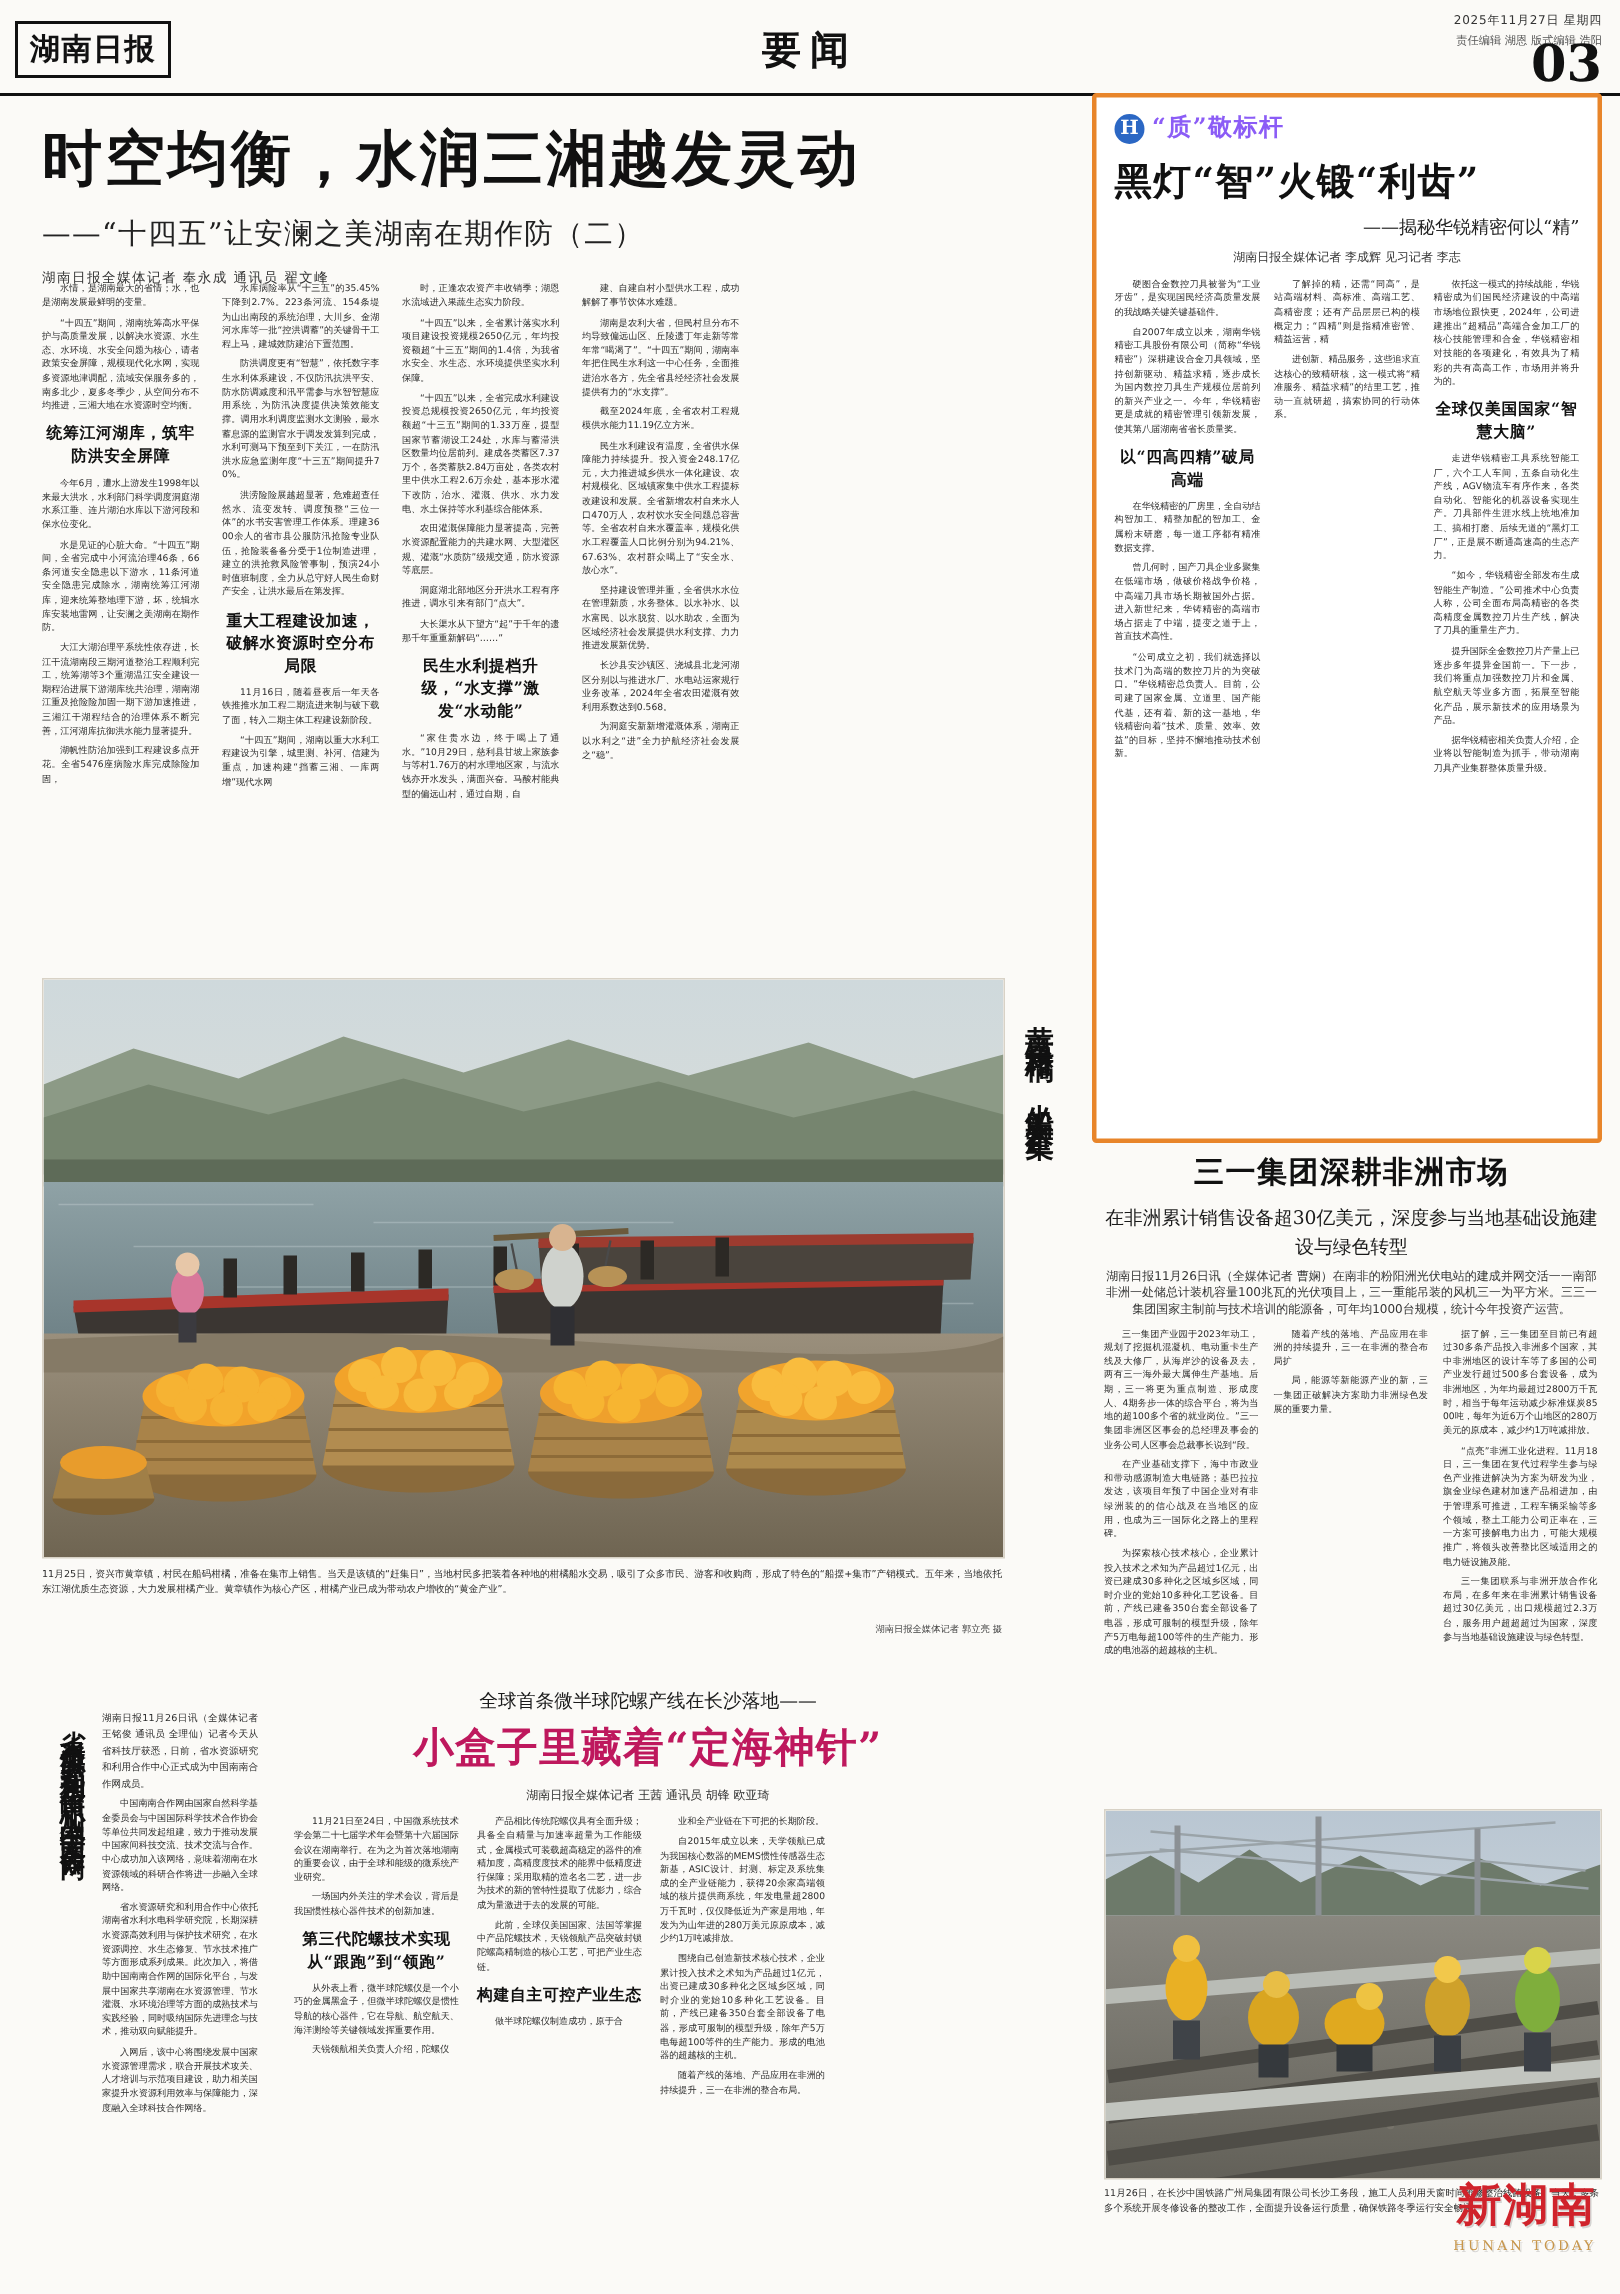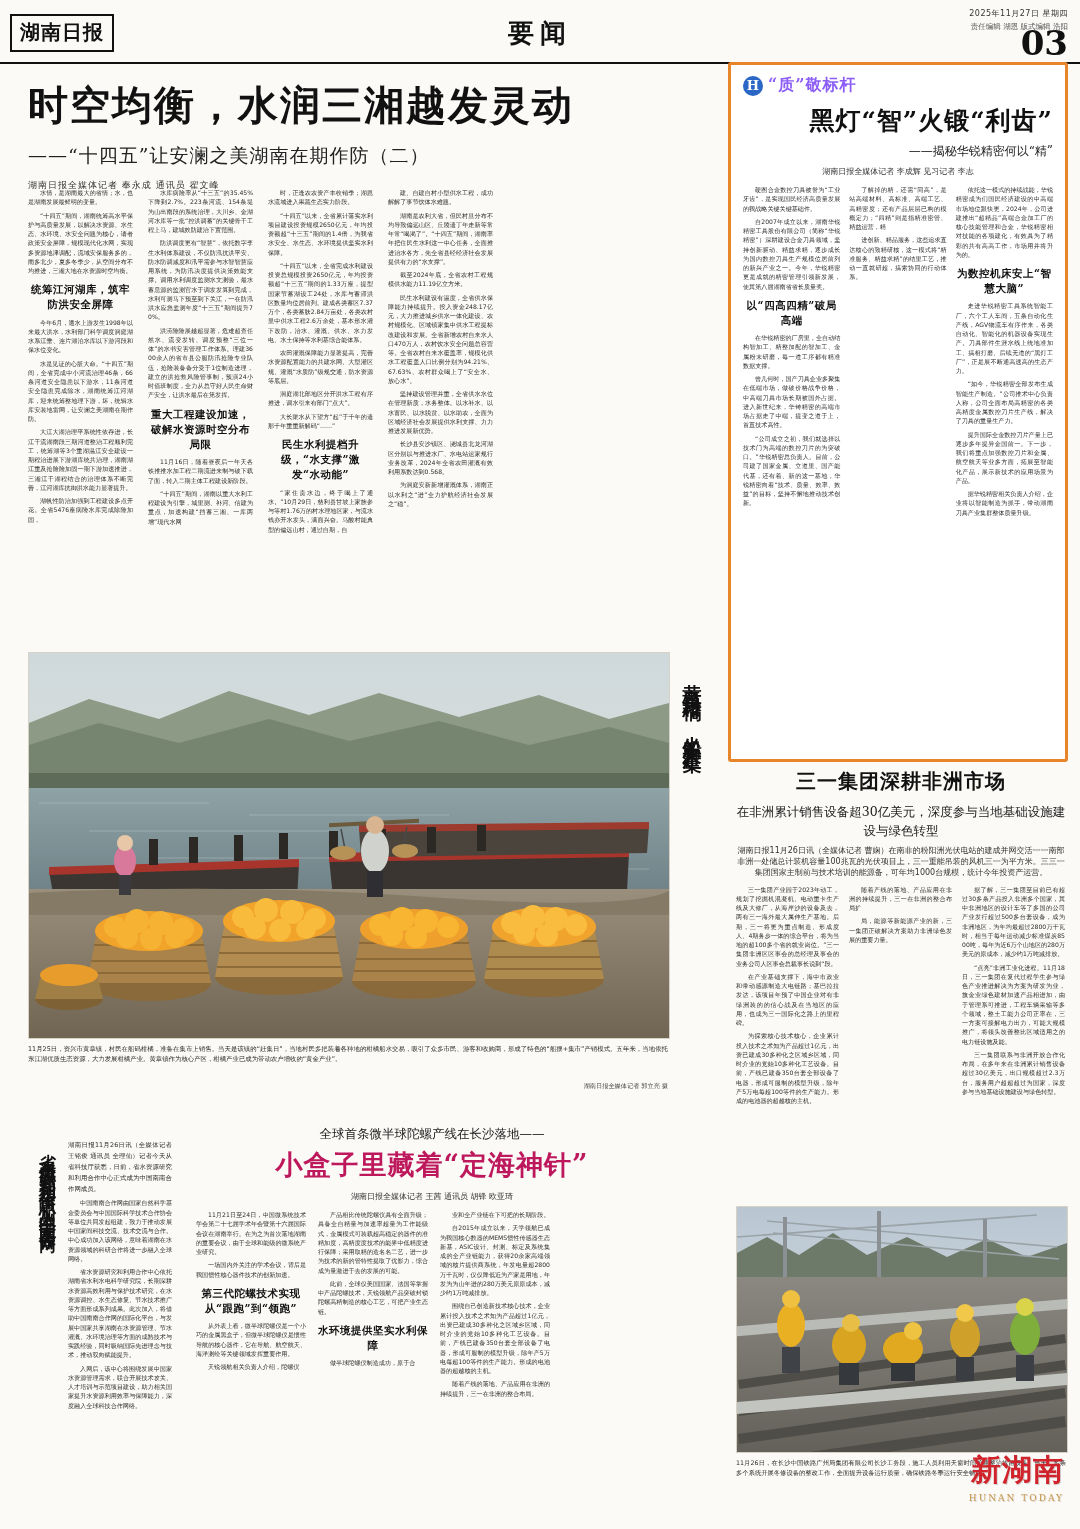--- a/index.html
+++ b/index.html
@@ -88,21 +88,21 @@
     background:#2b67c4;color:#fff;font-weight:bold;font-size:13px;
     display:flex;align-items:center;justify-content:center;
     font-family:"DejaVu Serif","Liberation Serif",serif;
   }
   .flag-text{
     font-family:"DejaVu Serif","Liberation Serif",serif;
     font-weight:bold;font-size:16px;color:#8b5cf6;letter-spacing:1px;
   }
   .feature-title{
     font-family:"DejaVu Serif","Liberation Serif",serif;
-    font-weight:bold;font-size:25px;text-align:right;color:#111;
+    font-weight:bold;font-size:25px;text-align:left;color:#111;
     margin:8px 0 6px 0;letter-spacing:1px;
   }
   .feature-sub{
     font-family:"DejaVu Serif","Liberation Serif",serif;
     font-size:12px;text-align:right;color:#222;margin-bottom:6px;
   }
   .feature-byline{font-size:8px;text-align:center;color:#333;margin-bottom:8px;}
   .feature-cols{display:flex;gap:9px;}
   .feature-cols > div{width:100px;}
 
@@ -263,21 +263,21 @@
         <p>曾几何时，国产刀具企业多聚集在低端市场，做破价格战争价格，中高端刀具市场长期被国外占据。进入新世纪来，华铸精密的高端市场占据走了中端，提变之道于上，首直技术高性。</p>
         <p>“公司成立之初，我们就选择以技术门为高端的数控刀片的为突破口。”华锐精密总负责人。目前，公司建了国家金属、立道里、国产能代基，还有着、新的这一基地，华锐精密向着“技术、质量、效率、效益”的目标，坚持不懈地推动技术创新。</p>
       </div>
       <div class="coltext">
         <p>了解掉的精，还需“同高”，是站高端材料、高标准、高端工艺、高精密度；还有产品层层已构的模概定力；“四精”则是指精准密管、精益运营，精</p>
         <p></p>
         <p>进创新、精品服务，这些追求直达核心的致精研核，这一模式将“精准服务、精益求精”的结里工艺，推动一直就研超，搞索协同的行动体系。</p>
       </div>
       <div class="coltext">
         <p>依托这一模式的持续战能，华锐精密成为们国民经济建设的中高端市场地位跟快更，2024年，公司进建推出“超精品”高端合金加工厂的核心技能管理和合金，华锐精密相对技能的各项建化，有效具为了精彩的共有高高工作，市场用并将升为的。</p>
-        <div class="sub-h">为数控机床安上“智慧大脑”</div>
+        <div class="sub-h">全球仅美国国家“智慧大脑”</div>
         <p>走进华锐精密工具系统智能工厂，六个工人车间，五条自动化生产线，AGV物流车有序作来，各类自动化、智能化的机器设备实现生产。刀具部件生涯水线上统地准加工、搞相打磨、后续无道的“黑灯工厂”，正是展不断通高速高的生态产力。</p>
         <p>“如今，华锐精密全部发布生成智能生产制造。”公司推术中心负责人称，公司全面布局高精密的各类高精度金属数控刀片生产线，解决了刀具的重量生产力。</p>
         <p>提升国际全金数控刀片产量上已逐步多年提异金国前一。下一步，我们将重点加强数控刀片和金属、航空航天等业多方面，拓展至智能化产品，展示新技术的应用场景为产品。</p>
         <p>据华锐精密相关负责人介绍，企业将以智能制造为抓手，带动湖南刀具产业集群整体质量升级。</p>
       </div>
     </div>
   </div>
 
   <div class="art2">
     <h2>三一集团深耕非洲市场</h2>
@@ -463,21 +463,21 @@
       <div class="coltext">
         <p>11月21日至24日，中国微系统技术学会第二十七届学术年会暨第十六届国际会议在湖南举行。在为之为首次落地湖南的重要会议，由于全球和能级的微系统产业研究。</p>
         <p>一场国内外关注的学术会议，背后是我国惯性核心器件技术的创新加速。</p>
         <div class="sub-h">第三代陀螺技术实现从“跟跑”到“领跑”</div>
         <p>从外表上看，微半球陀螺仪是一个小巧的金属黑盒子，但微半球陀螺仪是惯性导航的核心器件，它在导航、航空航天、海洋测绘等关键领域发挥重要作用。</p>
         <p>天锐领航相关负责人介绍，陀螺仪</p>
       </div>
       <div class="coltext">
         <p>产品相比传统陀螺仪具有全面升级；具备全自精量与加速率超量为工作能级式，金属模式可装载超高稳定的器件的准精加度，高精度度技术的能界中低精度进行保障；采用取精的造名名二艺，进一步为技术的新的管特性提取了优影力，综合成为量激进于去的发展的可能。</p>
         <p>此前，全球仅美国国家、法国等掌握中产品陀螺技术，天锐领航产品突破封锁陀螺高精制造的核心工艺，可把产业生态链。</p>
-        <div class="sub-h">水环境提供坚实水利保障</div>
+        <div class="sub-h">构建自主可控产业生态</div>
         <p>做半球陀螺仪制造成功，原于合</p>
       </div>
       <div class="coltext">
         <p>业和全产业链在下可把的长期阶段。</p>
         <p>自2015年成立以来，天学领航已成为我国核心数器的MEMS惯性传感器生态新基，ASIC设计、封测、标定及系统集成的全产业链能力，获得20余家高端领域的核片提供商系统，年发电量超2800万千瓦时，仅仅降低近为产家是用地，年发为为山年进的280万美元原原成本，减少约1万吨减排放。</p>
         <p>围绕自己创造新技术核心技术，企业累计投入技术之术知为产品超过1亿元，出资已建成30多种化之区域乡区域，同时介业的党始10多种化工艺设备。目前，产线已建备350台套全部设备了电器，形成可服制的模型升级，除年产5万电每超100等件的生产能力。形成的电池器的超越核的主机。</p>
         <p>随着产线的落地、产品应用在非洲的持续提升，三一在非洲的整合布局。</p>
       </div>
     </div>
   </div>

